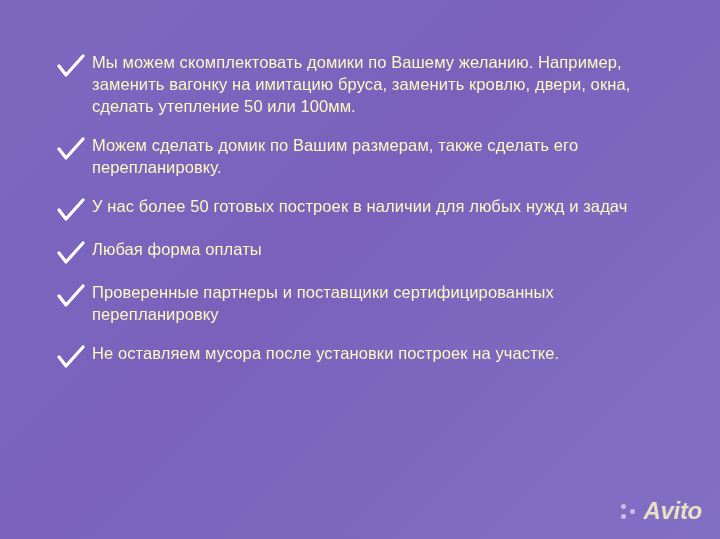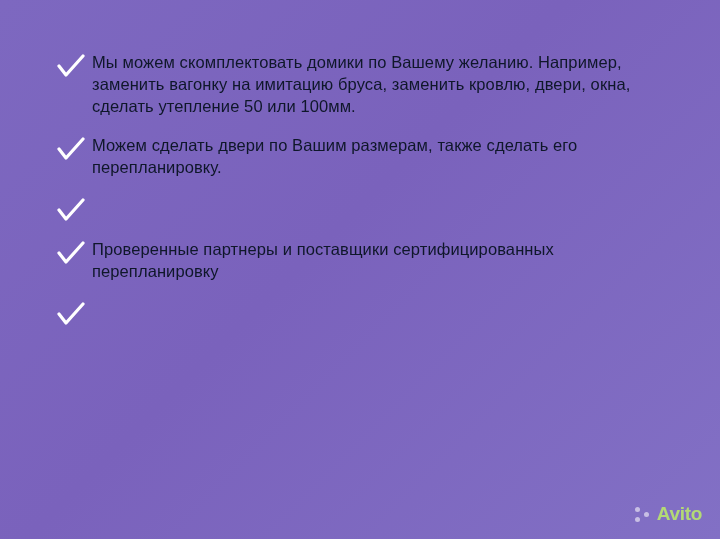--- a/index.html
+++ b/index.html
@@ -46,21 +46,21 @@
     margin-right: 6px;
     position: relative;
     top: 2px;
   }
   .check svg {
     display: block;
     width: 30px;
     height: 26px;
   }
   .text {
-    color: #0f172a;
+    color: #fef9c3;
     font-size: 16.5px;
     line-height: 1.33;
     letter-spacing: 0.1px;
     max-width: 560px;
     white-space: pre-line;
   }
   .watermark {
     position: absolute;
     right: 18px;
     bottom: 14px;
@@ -79,24 +79,25 @@
     width: 5px;
     height: 5px;
     border-radius: 50%;
     background: #d8d1ec;
     display: block;
   }
   .wm-dots i.d1 { left: 0; top: 1px; }
   .wm-dots i.d2 { left: 0; top: 11px; }
   .wm-dots i.d3 { left: 9px; top: 6px; }
   .wm-text {
-    color: #bef264;
-    font-size: 19px;
+    color: #fef9c3;
+    font-size: 24px;
     font-weight: bold;
     letter-spacing: -0.3px;
+    font-style: italic;
   }
 </style>
 </head>
 <body>
 
 <div class="slide">
 
   <div class="list">
 
     <div class="item">
@@ -107,48 +108,58 @@
       </span>
       <span class="text">Мы можем скомплектовать домики по Вашему желанию. Например, заменить вагонку на имитацию бруса, заменить кровлю, двери, окна, сделать утепление 50 или 100мм.</span>
     </div>
 
     <div class="item">
       <span class="check">
         <svg viewBox="0 0 30 26" aria-hidden="true">
           <path d="M3 12 L10 21 L27 2" fill="none" stroke="#ffffff" stroke-width="3.2" stroke-linecap="round" stroke-linejoin="round"></path>
         </svg>
       </span>
-      <span class="text">Можем сделать двери по Вашим размерам, также сделать его перепланировку.</span>
+      <span class="text">Можем сделать домик по Вашим размерам, также сделать его перепланировку.</span>
     </div>
 
     <div class="item">
       <span class="check">
         <svg viewBox="0 0 30 26" aria-hidden="true">
           <path d="M3 12 L10 21 L27 2" fill="none" stroke="#ffffff" stroke-width="3.2" stroke-linecap="round" stroke-linejoin="round"></path>
         </svg>
       </span>
+      <span class="text">У нас более 50 готовых построек в наличии для любых нужд и задач</span>
     </div>
 
 
+    <div class="item">
+      <span class="check">
+        <svg viewBox="0 0 30 26" aria-hidden="true">
+          <path d="M3 12 L10 21 L27 2" fill="none" stroke="#ffffff" stroke-width="3.2" stroke-linecap="round" stroke-linejoin="round"></path>
+        </svg>
+      </span>
+      <span class="text">Любая форма оплаты</span>
+    </div>
 
     <div class="item">
       <span class="check">
         <svg viewBox="0 0 30 26" aria-hidden="true">
           <path d="M3 12 L10 21 L27 2" fill="none" stroke="#ffffff" stroke-width="3.2" stroke-linecap="round" stroke-linejoin="round"></path>
         </svg>
       </span>
       <span class="text">Проверенные партнеры и поставщики сертифицированных перепланировку</span>
     </div>
 
     <div class="item">
       <span class="check">
         <svg viewBox="0 0 30 26" aria-hidden="true">
           <path d="M3 12 L10 21 L27 2" fill="none" stroke="#ffffff" stroke-width="3.2" stroke-linecap="round" stroke-linejoin="round"></path>
         </svg>
       </span>
+      <span class="text">Не оставляем мусора после установки построек на участке.</span>
     </div>
 
   </div>
 
   <div class="watermark">
     <span class="wm-dots">
       <i class="d1"></i>
         <i class="d2"></i>
         <i class="d3"></i>
     </span>

